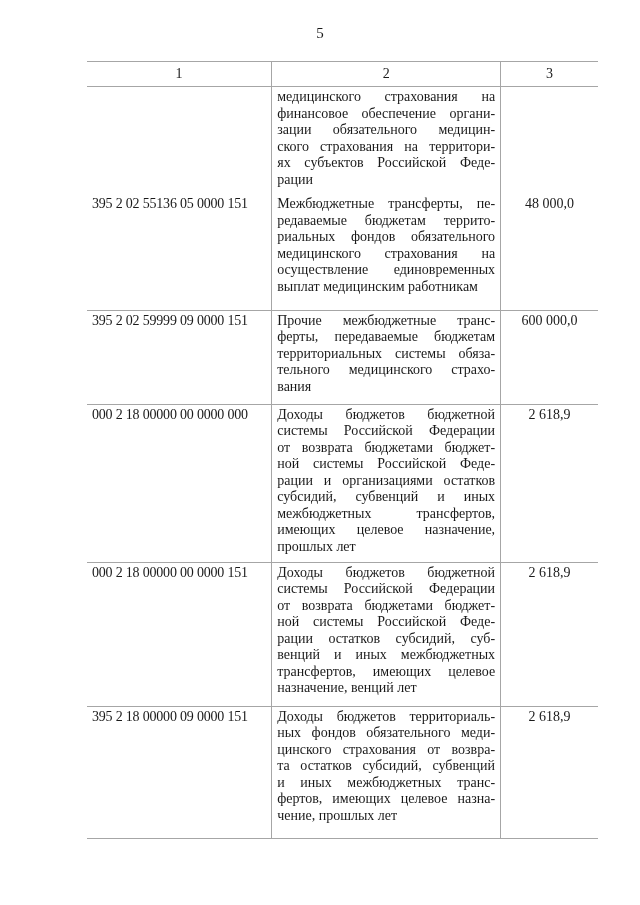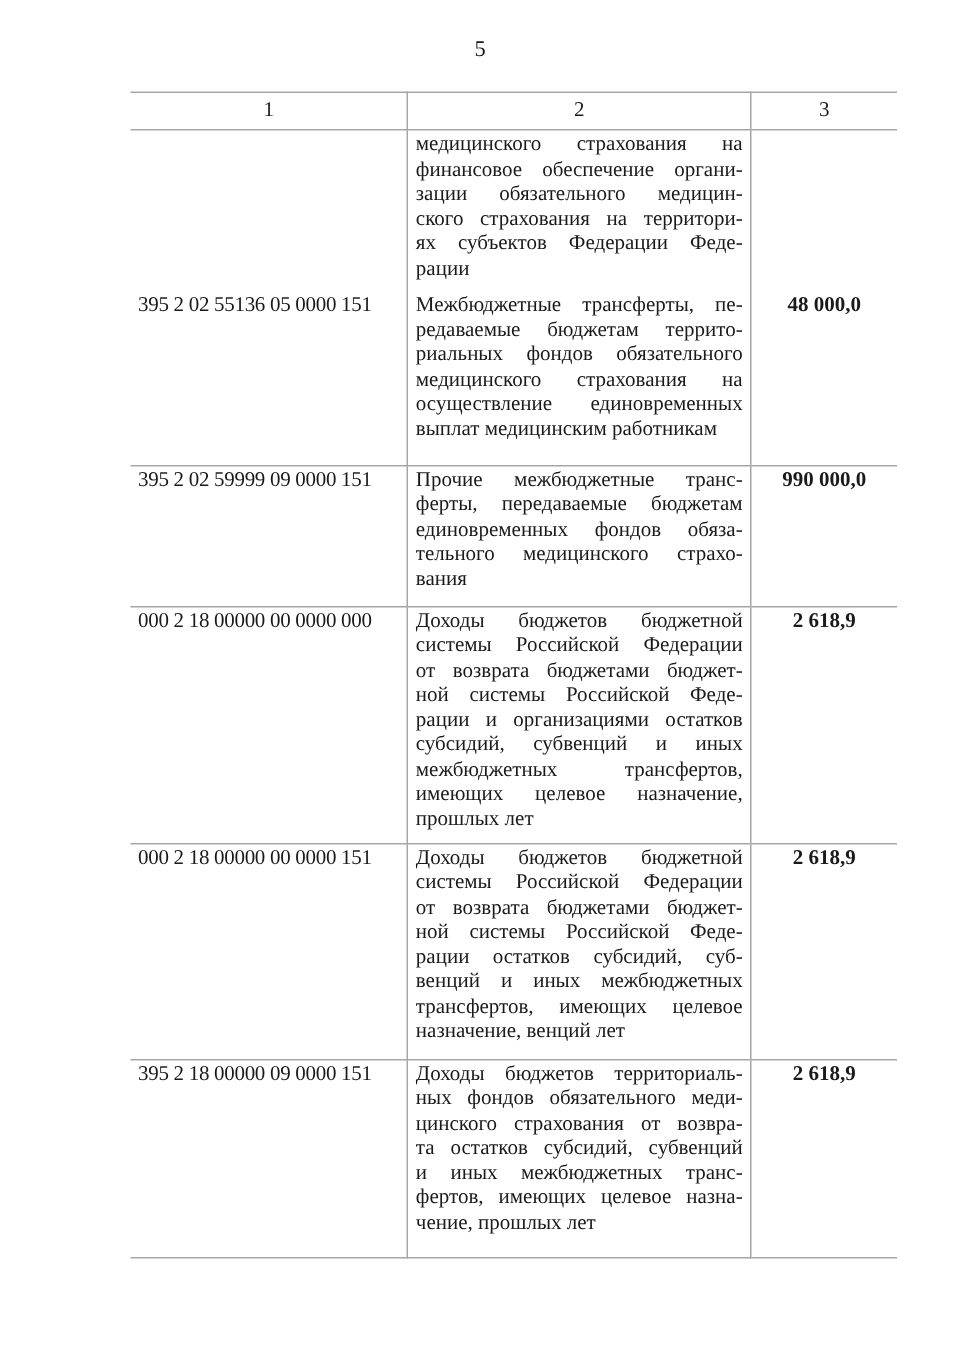--- a/index.html
+++ b/index.html
@@ -11,21 +11,21 @@
   .doc-table td, .doc-table th { border: 1px solid #a6a6a6; padding: 0; vertical-align: top;
                  font-size: 14px; line-height: 16.5px; font-weight: normal; }
   .doc-table tr > :first-child { border-left: none; }
   .doc-table tr > :last-child { border-right: none; }
   .doc-table th { height: 24px; text-align: center; vertical-align: middle; }
   .c1 { width: 184px; }
   .c2 { width: 228px; }
   .c3 { width: 97px; }
   td.code { padding: 2px 0 0 5px; white-space: nowrap; letter-spacing: -0.2px; }
   td.desc { padding: 2px 5px 6px 5px; }
-  td.amount { padding: 2px 0 0 0; text-align: center; font-weight: bold; }
+  td.amount { padding: 2px 0 0 0; text-align: center; }
   .ln { display: block; text-align: justify; text-align-last: justify; white-space: nowrap; }
   .ln.last { text-align-last: left; font-family: Liberation Serif, serif; }
   tr.no-top td { border-top: none; }
   tr.cont td { border-bottom: none; }
 </style>
 </head>
 <body>
 
 <div class="page-number">5</div>
 
@@ -43,21 +43,21 @@
     </tr>
   </thead>
   <tbody id="tbody">
       <tr class="cont">
     <td class="code"></td>
     <td class="desc">
           <span class="ln">медицинского страхования на</span>
           <span class="ln">финансовое обеспечение органи-</span>
           <span class="ln">зации обязательного медицин-</span>
           <span class="ln">ского страхования на территори-</span>
-          <span class="ln">ях субъектов Федерации Феде-</span>
+          <span class="ln">ях субъектов Российской Феде-</span>
           <span class="ln last">рации</span>
         </td>
     <td class="amount"></td>
   </tr>
       <tr class="no-top" style="height: 116px;">
     <td class="code">395 2 02 55136 05 0000 151</td>
     <td class="desc">
           <span class="ln">Межбюджетные трансферты, пе-</span>
           <span class="ln">редаваемые бюджетам террито-</span>
           <span class="ln">риальных фондов обязательного</span>
@@ -65,25 +65,25 @@
           <span class="ln">осуществление единовременных</span>
           <span class="ln last">выплат медицинским работникам</span>
         </td>
     <td class="amount">48 000,0</td>
   </tr>
       <tr style="height: 94px; margin-left: 48px;">
     <td class="code">395 2 02 59999 09 0000 151</td>
     <td class="desc">
           <span class="ln">Прочие межбюджетные транс-</span>
           <span class="ln">ферты, передаваемые бюджетам</span>
-          <span class="ln">единовременных фондов обяза-</span>
+          <span class="ln">территориальных системы обяза-</span>
           <span class="ln">тельного медицинского страхо-</span>
           <span class="ln last">вания</span>
         </td>
-    <td class="amount">990 000,0</td>
+    <td class="amount">600 000,0</td>
   </tr>
       <tr style="height: 158px;">
     <td class="code">000 2 18 00000 00 0000 000</td>
     <td class="desc">
           <span class="ln">Доходы бюджетов бюджетной</span>
           <span class="ln">системы Российской Федерации</span>
           <span class="ln">от возврата бюджетами бюджет-</span>
           <span class="ln">ной системы Российской Феде-</span>
           <span class="ln">рации и организациями остатков</span>
           <span class="ln">субсидий, субвенций и иных</span>

